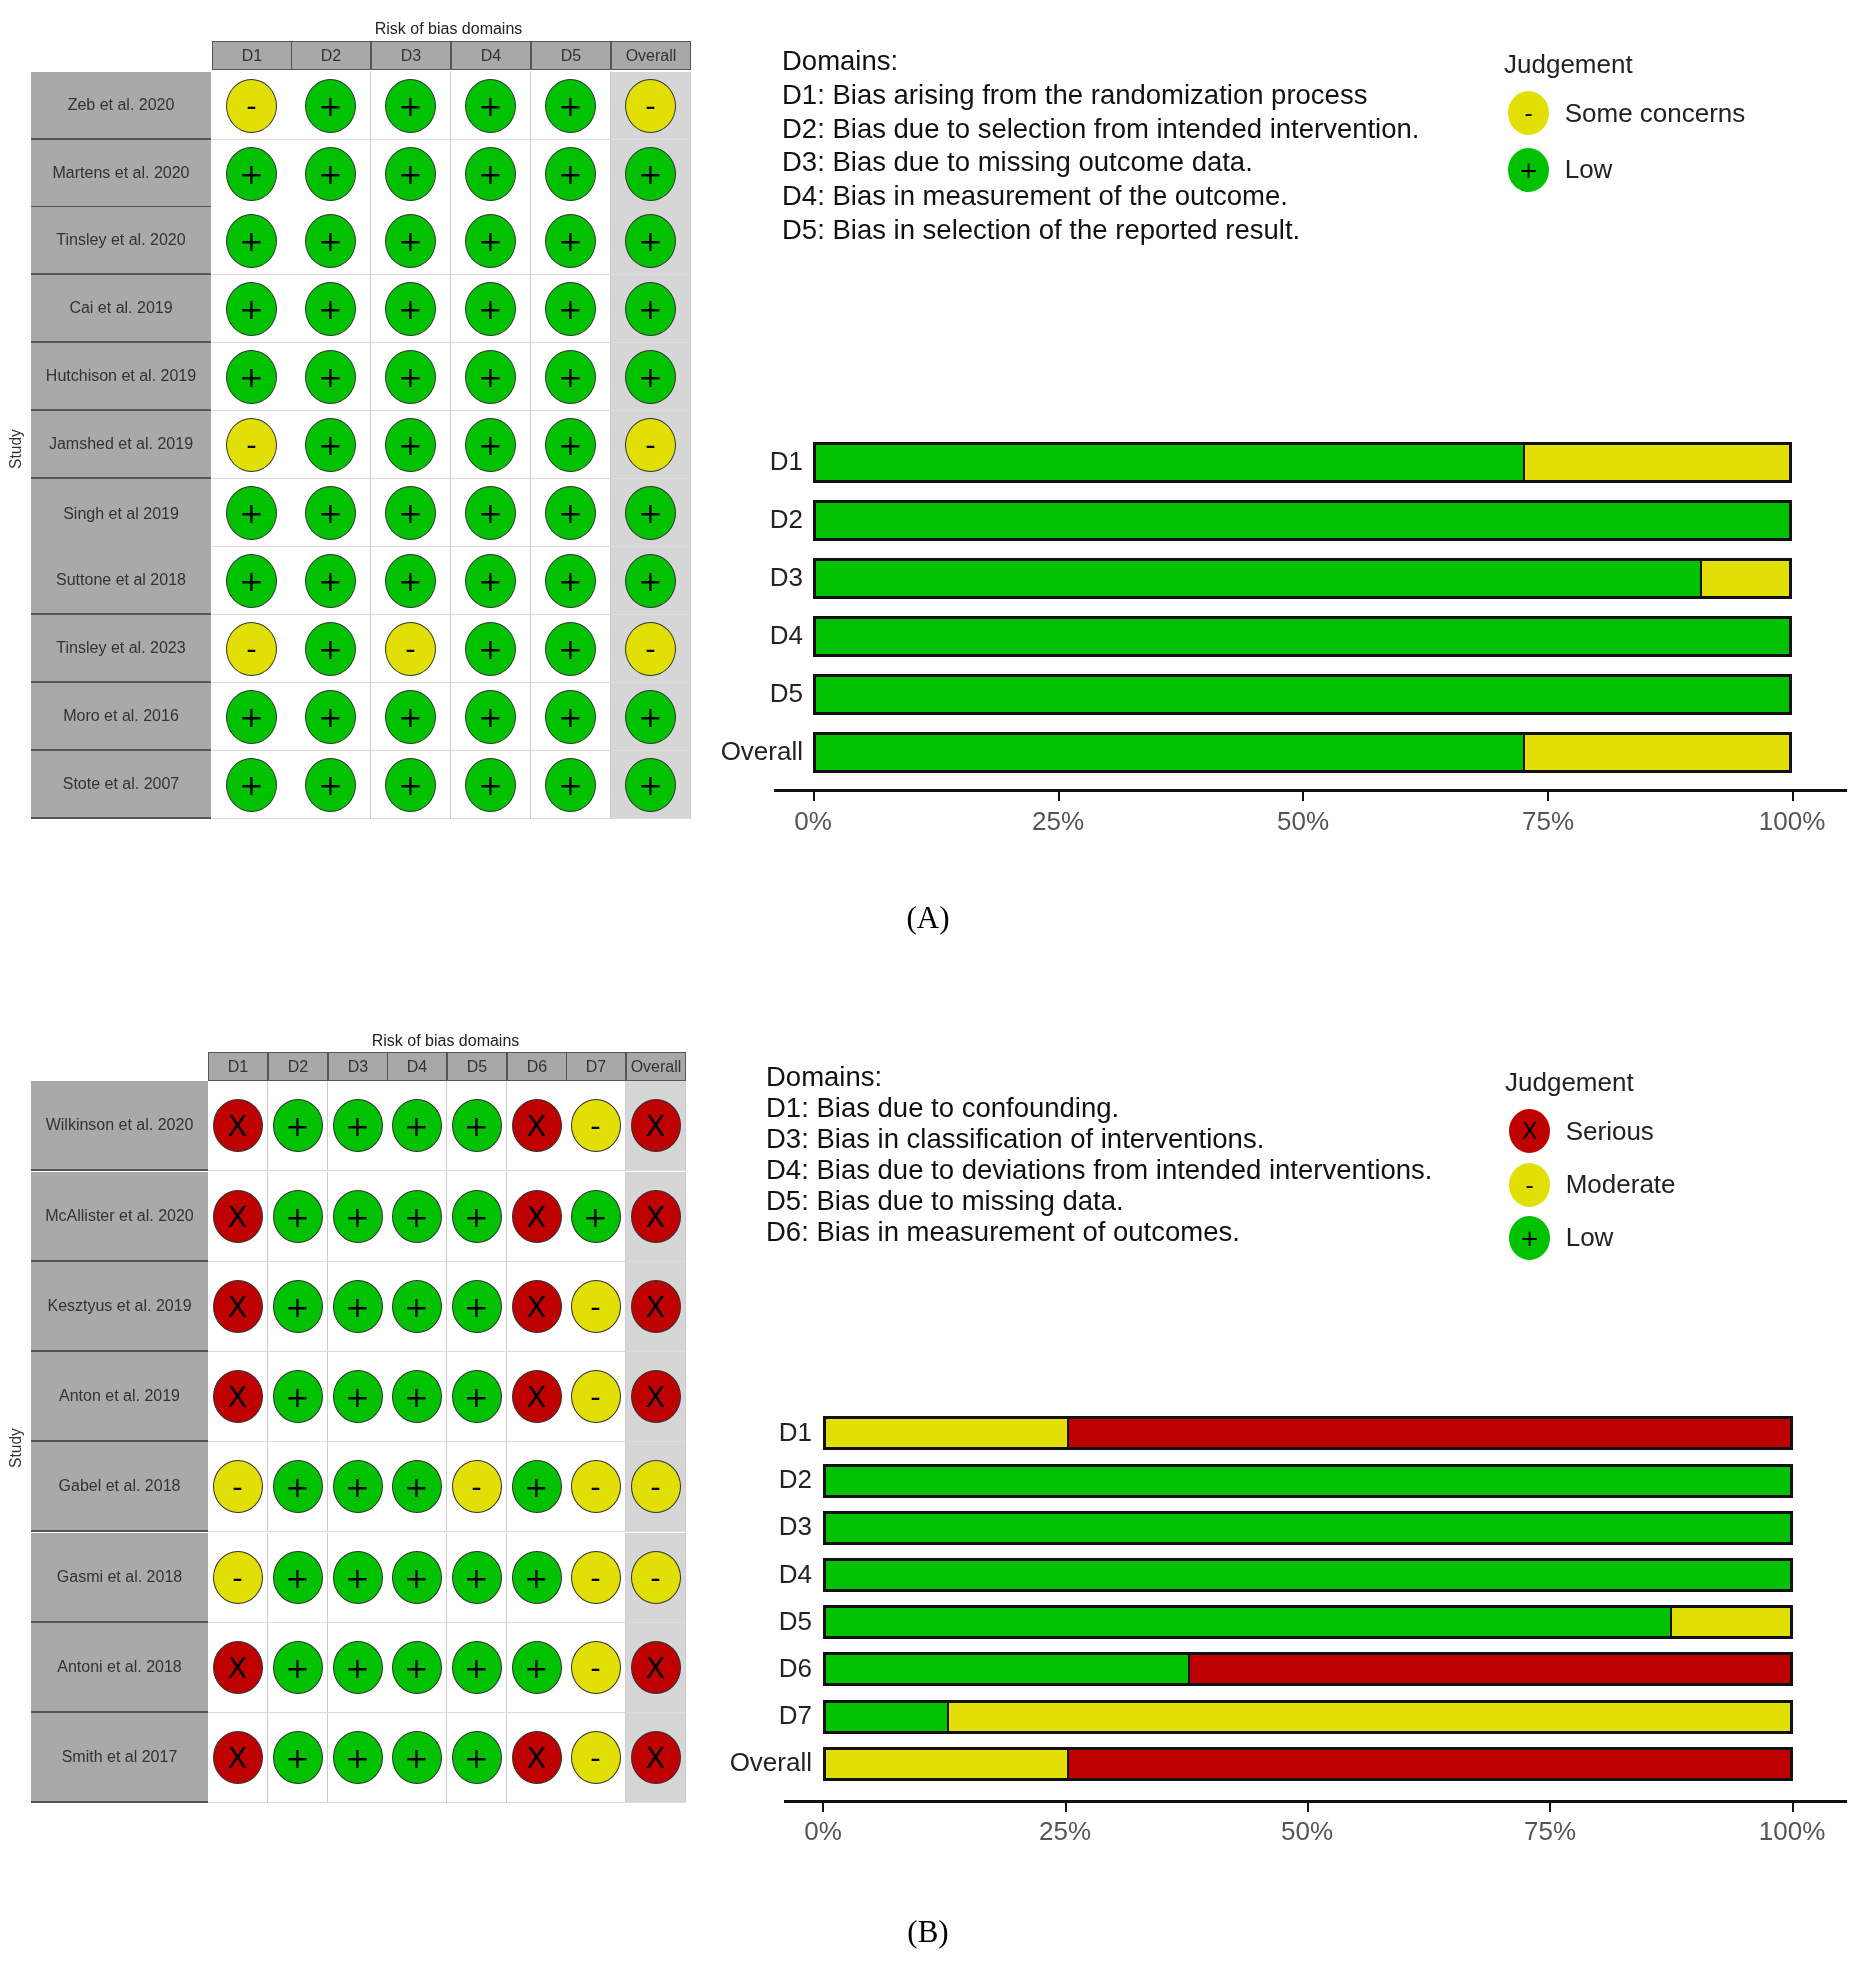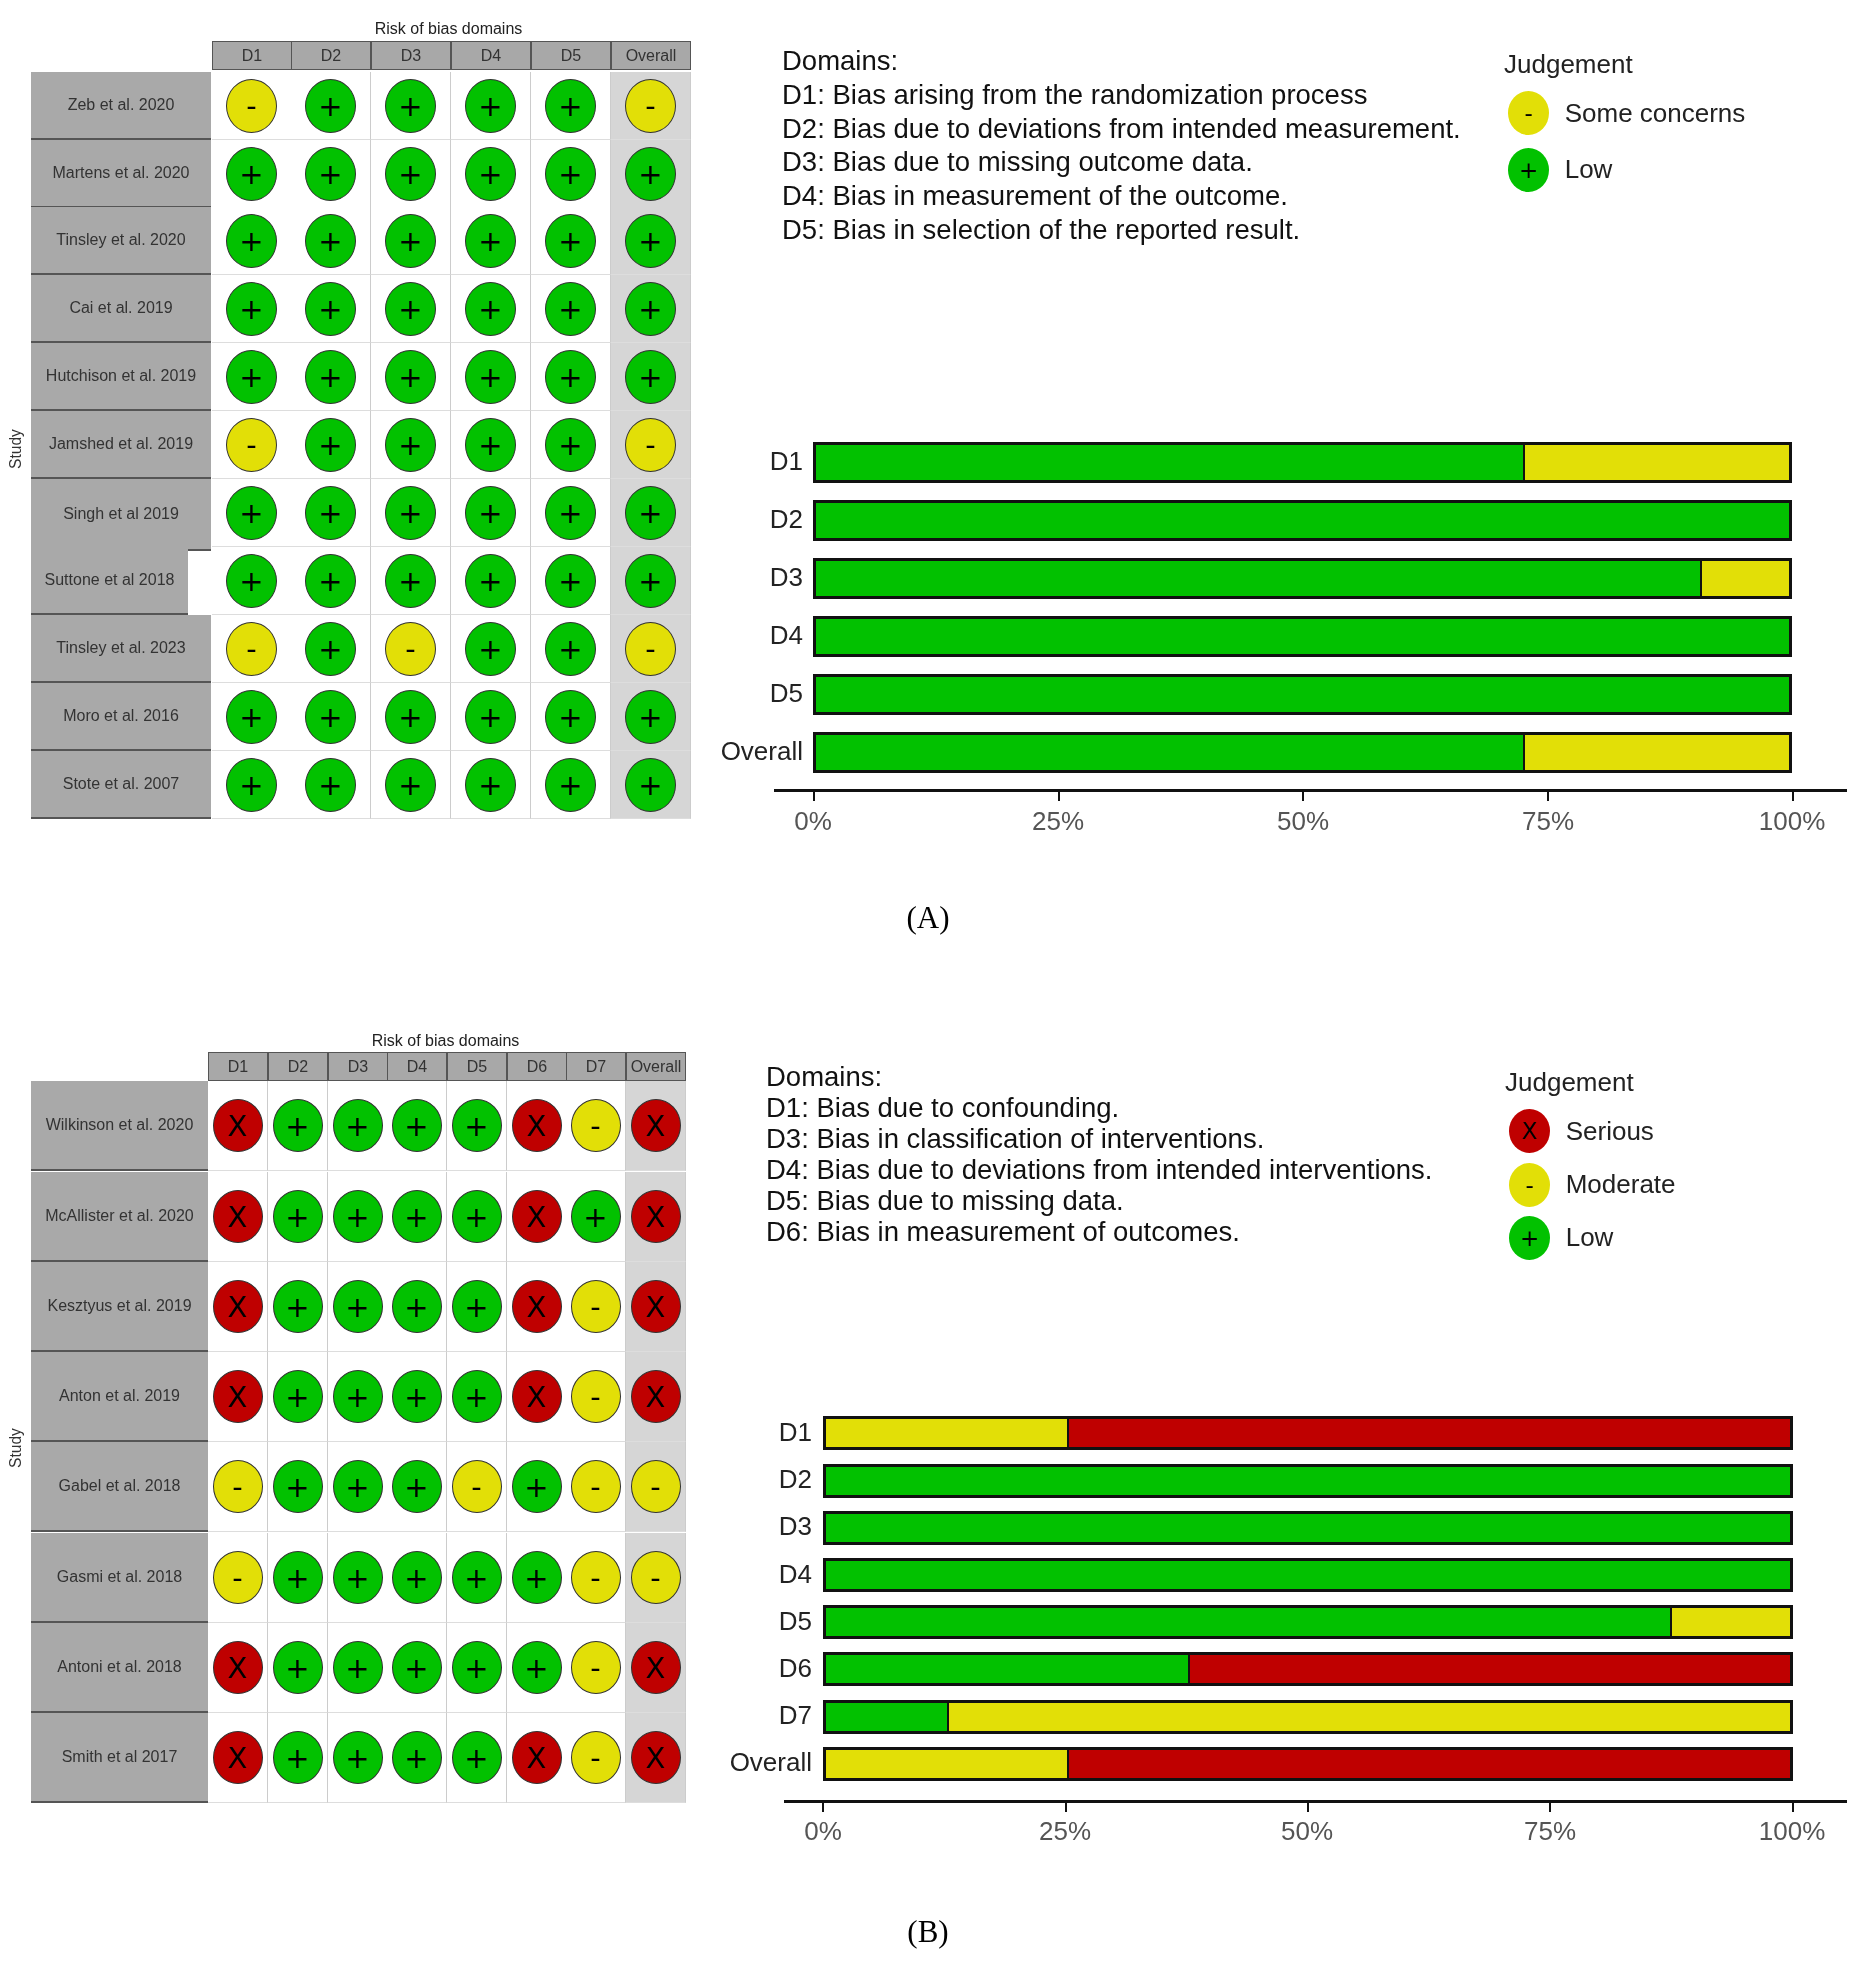--- a/index.html
+++ b/index.html
@@ -164,21 +164,21 @@
       </div>
       <div class="abs tl-cell" style="left:451px;top:479px;width:80px;height:68px;">
         <div class="dot" style="width:51px;height:54px;background:#02C100;font-size:29px;">+</div>
       </div>
       <div class="abs tl-cell" style="left:531px;top:479px;width:80px;height:68px;">
         <div class="dot" style="width:51px;height:54px;background:#02C100;font-size:29px;">+</div>
       </div>
       <div class="abs tl-cell overall" style="left:611px;top:479px;width:80px;height:68px;">
         <div class="dot" style="width:51px;height:54px;background:#02C100;font-size:29px;">+</div>
       </div>
-      <div class="abs tl-study" style="left:31px;top:547px;width:157px;height:68px;">Suttone et al 2018</div>
+      <div class="abs tl-study" style="left:31px;top:547px;width:180px;height:68px;">Suttone et al 2018</div>
       <div class="abs tl-cell" style="left:212px;top:547px;width:80px;height:68px;">
         <div class="dot" style="width:51px;height:54px;background:#02C100;font-size:29px;">+</div>
       </div>
       <div class="abs tl-cell" style="left:291px;top:547px;width:80px;height:68px;">
         <div class="dot" style="width:51px;height:54px;background:#02C100;font-size:29px;">+</div>
       </div>
       <div class="abs tl-cell" style="left:371px;top:547px;width:80px;height:68px;">
         <div class="dot" style="width:51px;height:54px;background:#02C100;font-size:29px;">+</div>
       </div>
       <div class="abs tl-cell" style="left:451px;top:547px;width:80px;height:68px;">
@@ -246,21 +246,21 @@
       </div>
       <div class="abs tl-cell overall" style="left:611px;top:751px;width:80px;height:68px;">
         <div class="dot" style="width:51px;height:54px;background:#02C100;font-size:29px;">+</div>
       </div>
     </div>
 
   <div class="abs" style="left:782px;top:44px;">
     <div class="legend-text">Domains:</div>
     <div id="domainsA">
         <div class="legend-text" style="line-height:1.23;">D1: Bias arising from the randomization process</div>
-        <div class="legend-text" style="line-height:1.23;">D2: Bias due to deviations from intended measurement.</div>
+        <div class="legend-text" style="line-height:1.23;">D2: Bias due to selection from intended intervention.</div>
         <div class="legend-text" style="line-height:1.23;">D3: Bias due to missing outcome data.</div>
         <div class="legend-text" style="line-height:1.23;">D4: Bias in measurement of the outcome.</div>
         <div class="legend-text" style="line-height:1.23;">D5: Bias in selection of the reported result.</div>
       </div>
   </div>
   <div class="abs" style="left:1504px;top:49px;">
     <div class="legend-head">Judgement</div>
     <div id="judgeA" style="margin-top:11.4px;margin-left:4.1px;">
         <div class="legend-item" style="margin-bottom:12.4px;">
           <div class="dot" style="width: 41px; height: 44px; background: rgb(226, 223, 7); font-size: 23px; border: none;">-</div>

